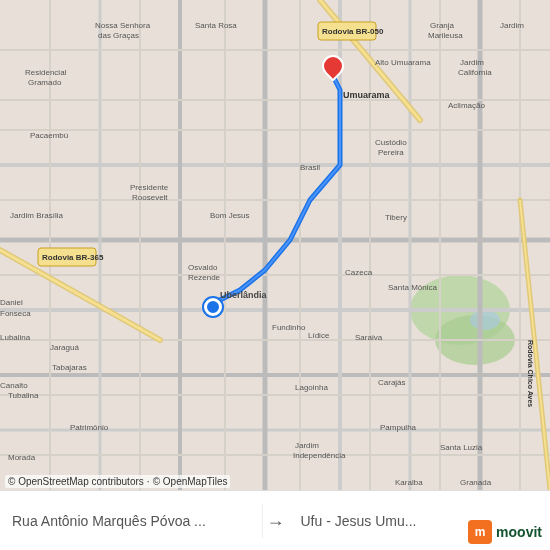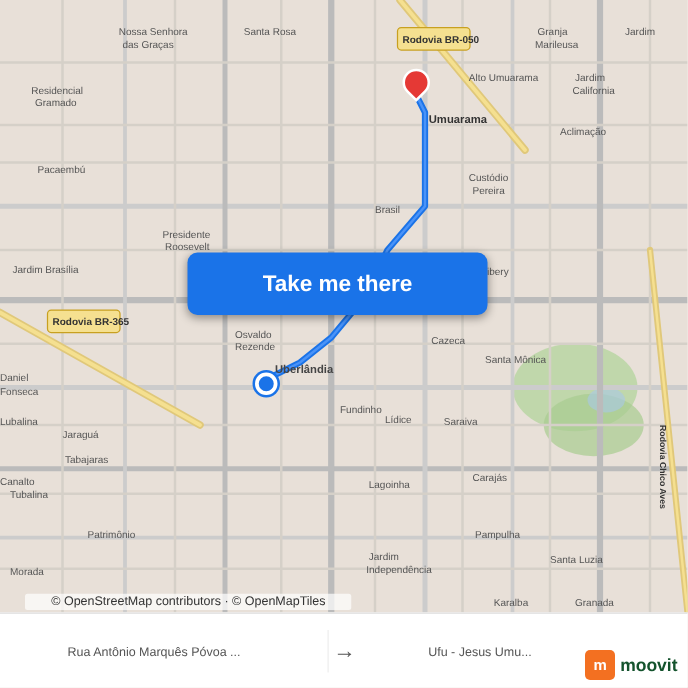--- a/index.html
+++ b/index.html
@@ -78,26 +78,26 @@
       background: #e53935;
       border-radius: 50% 50% 50% 0;
       transform: rotate(-45deg);
       border: 2px solid white;
     }
 
     
     .attribution {
       position: absolute;
       bottom: 2px;
-      left: 20px;
+      left: 5px;
       font-size: 10px;
       color: #333;
       z-index: 10;
       background: rgba(255,255,255,0.7);
-      padding: 1px 21px;
+      padding: 1px 3px;
       border-radius: 2px;
     }
 
     
     #bottom-bar {
       width: 550px;
       height: 60px;
       background: white;
       display: flex;
       align-items: center;
@@ -112,26 +112,25 @@
       overflow: hidden;
     }
 
     .bottom-to {
       flex: 1;
       padding: 8px 12px;
       overflow: hidden;
     }
 
     .bottom-label {
-      font-size: 10px;
+      font-size: 14px;
       color: #555;
       white-space: nowrap;
       overflow: hidden;
       text-overflow: ellipsis;
-      margin-left: 42px;
     }
 
     .bottom-arrow {
       font-size: 18px;
       color: #555;
       padding: 0 4px;
     }
 
     .moovit-logo {
       position: absolute;
@@ -307,21 +306,20 @@
 
     <text x="528" y="340" font-size="7" fill="#333" font-family="Arial" font-weight="bold" transform="rotate(90, 528, 340)">Rodovia Chico Aves</text>
   </svg>
 
   <div class="dest-pin" style="top:55px; left:322px;">
     <div class="dest-pin-inner"></div>
   </div>
 
   <div class="location-pin"></div>
 
-  <button class="take-me-there-btn">Take me there</button>
 
   <div class="attribution">© OpenStreetMap contributors · © OpenMapTiles</div>
 </div>
 
 <div id="bottom-bar">
   <div class="bottom-from">
     <span class="bottom-label">Rua Antônio Marquês Póvoa ...</span>
   </div>
   <span class="bottom-arrow">→</span>
   <div class="bottom-to">

